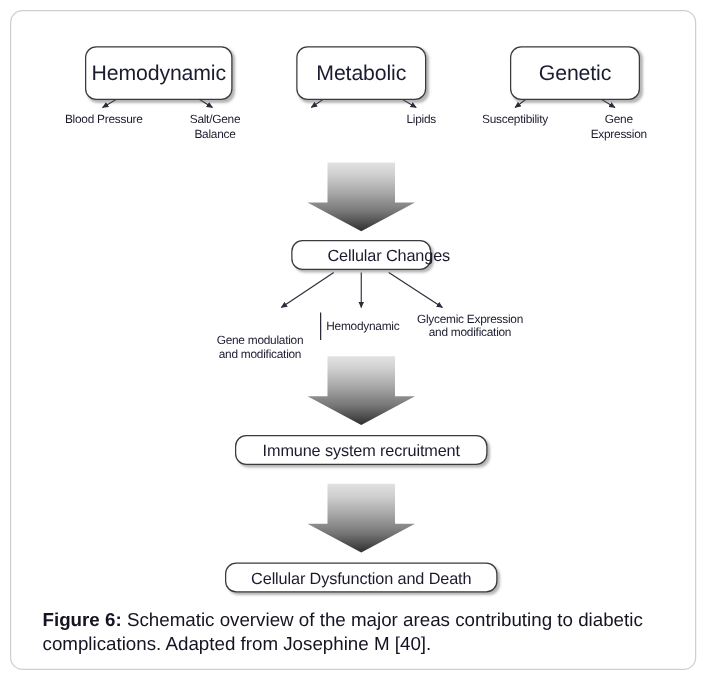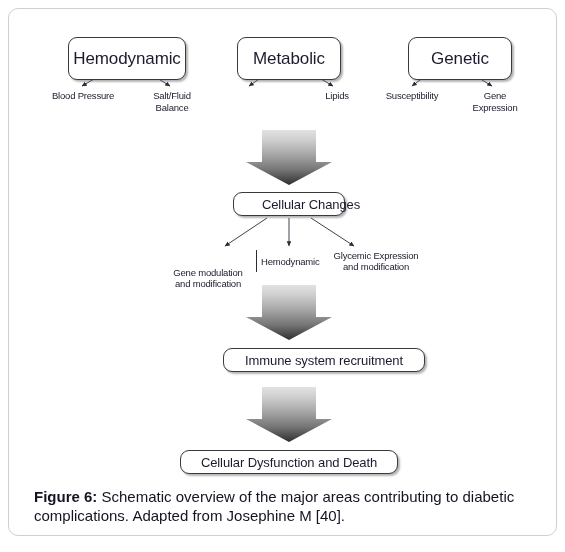--- a/index.html
+++ b/index.html
@@ -152,21 +152,21 @@
       <span>Metabolic</span>
     </div>
     <div class="node lvl1" style="left:408px; top:37px; width:104px;">
       <span>Genetic</span>
     </div>
 
     <div class="leaf-label" style="left:33px; top:90px; width:100px;">
       <div>Blood Pressure</div>
     </div>
     <div class="leaf-label" style="left:138px; top:90px; width:68px;">
-      <div>Salt/Fluid</div>
+      <div>Salt/Gene</div>
       <div>Balance</div>
     </div>
     <div class="leaf-label" style="left:311px; top:90px; width:52px;">
       <div>Lipids</div>
     </div>
     <div class="leaf-label" style="left:368px; top:90px; width:88px;">
       <div>Susceptibility</div>
     </div>
     <div class="leaf-label" style="left:459px; top:90px; width:72px;">
       <div>Gene</div>
@@ -185,21 +185,21 @@
 
     <div class="mid-label" style="left:261px; top:256px; width:58px;">
       <div>Hemodynamic</div>
     </div>
 
     <div class="mid-label" style="left:324px; top:250px; width:104px;">
       <div>Glycemic Expression</div>
       <div>and modification</div>
     </div>
 
-    <div class="node lvl3" style="left:188px; top:348px; width:202px;margin-left:35px;">
+    <div class="node lvl3" style="left:188px; top:348px; width:202px;">
       <span>Immune system recruitment</span>
     </div>
 
     <div class="node lvl3" style="left:180px; top:450px; width:218px;">
       <span>Cellular Dysfunction and Death</span>
     </div>
 
   </div>
 
   <div class="caption">

